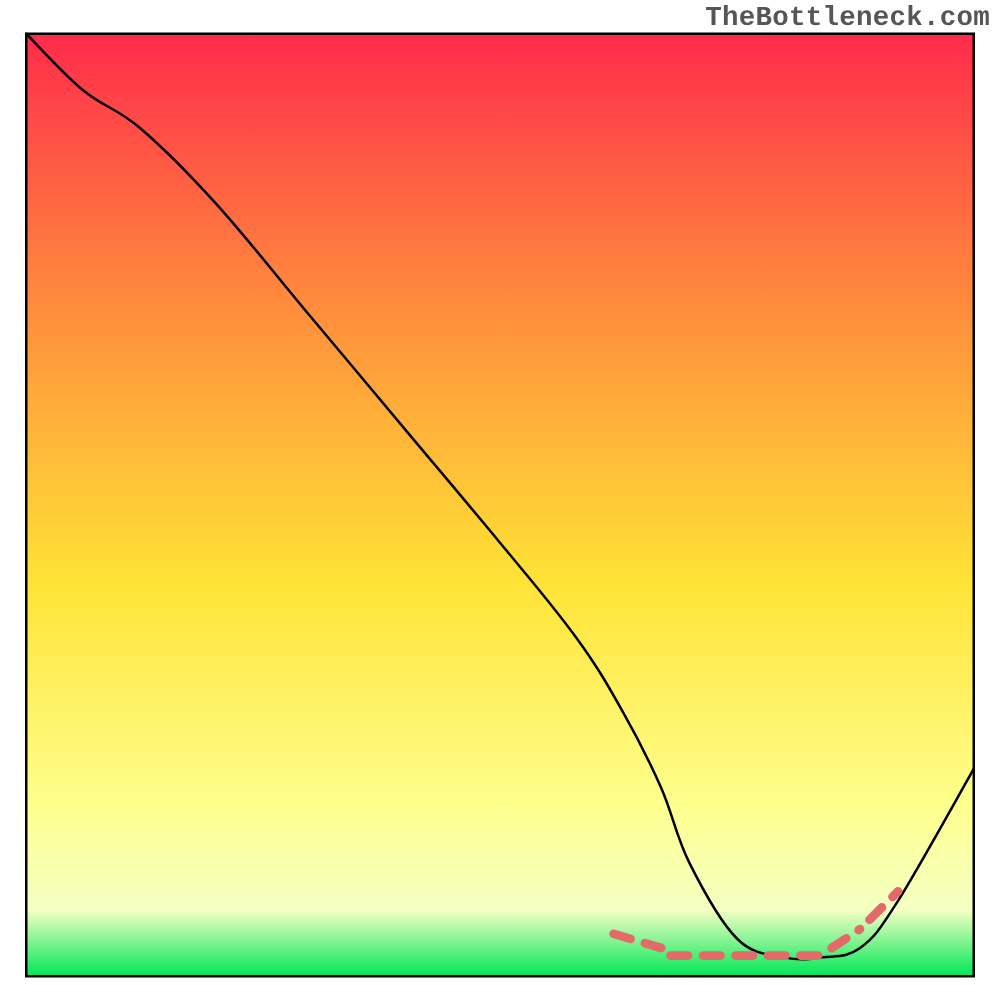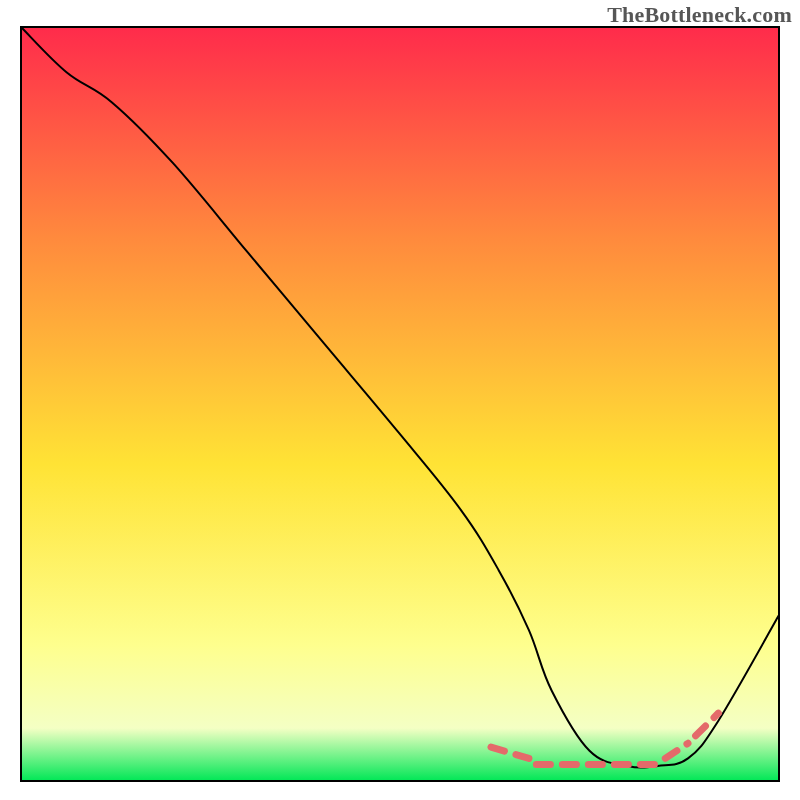--- a/index.html
+++ b/index.html
@@ -12,21 +12,21 @@
   }
   .frame {
     position: relative;
     width: 800px;
     height: 800px;
   }
   .watermark {
     position: absolute;
     top: 2px;
     right: 8px;
-    font-family: Liberation Serif, serif;
+    font-family: Liberation Mono, monospace;
     font-size: 22px;
     font-weight: 600;
     color: #565656;
     letter-spacing: 0.2px;
     z-index: 10;
   }
   svg.chart {
     position: absolute;
     left: 0;
     top: 0;

